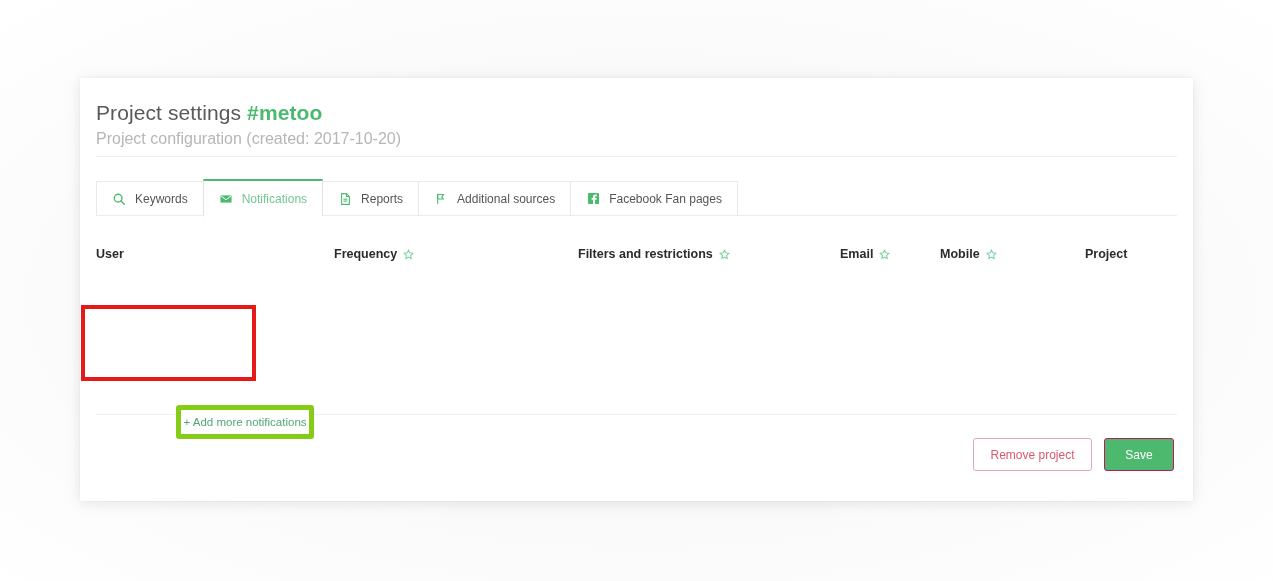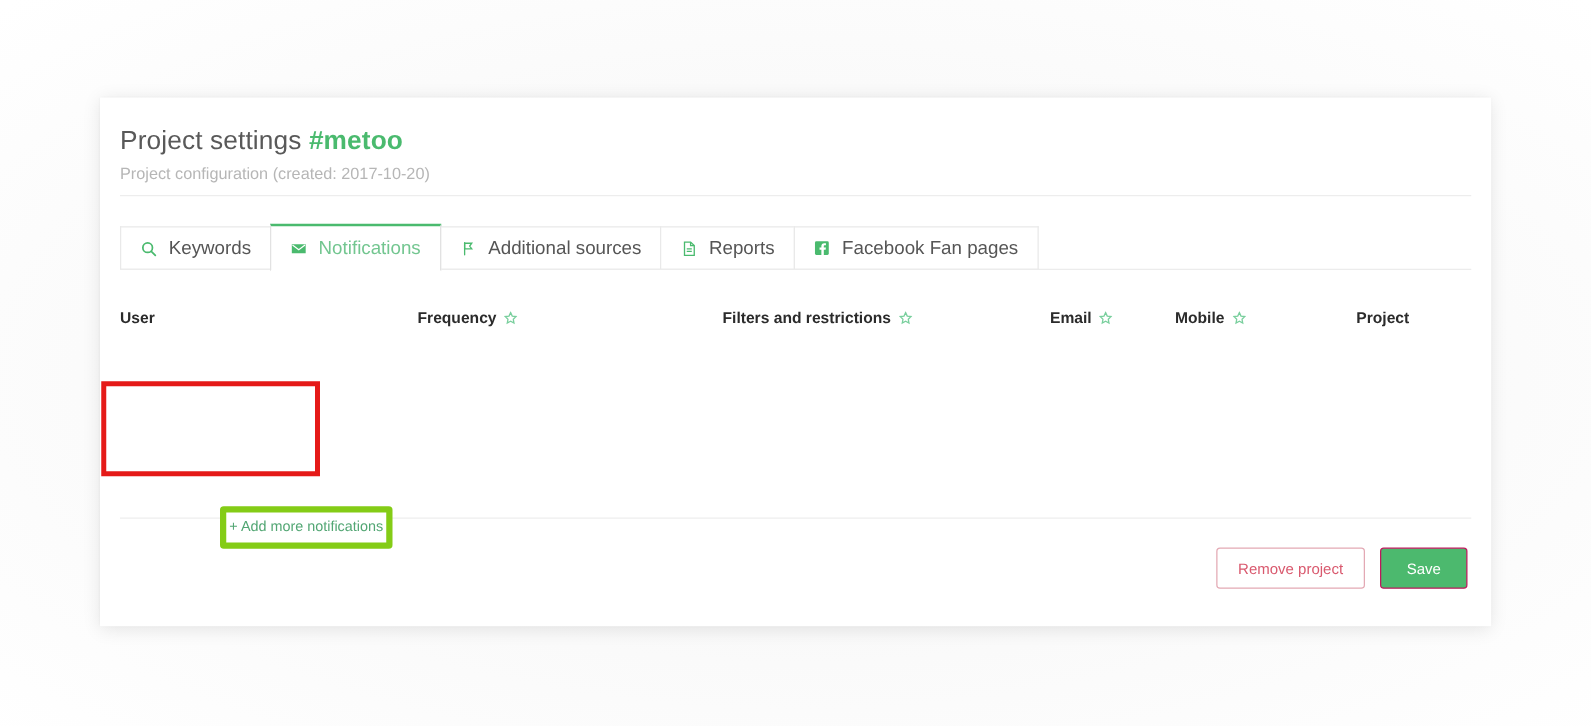--- a/index.html
+++ b/index.html
@@ -48,21 +48,21 @@
     letter-spacing: 0.1px;
     line-height: 26px;
     white-space: nowrap;
   }
   .page-title .hashtag {
     color: #4aba6e;
     font-weight: bold;
   }
   .page-subtitle {
     margin-top: 6px;
-    font-size: 13px;
+    font-size: 16px;
     color: #b6b6b6;
     font-weight: 400;
     line-height: 14px;
     white-space: nowrap;
   }
 
   .header-divider {
     position: absolute;
     left: 16px;
     top: 78px;
@@ -83,21 +83,21 @@
   .tab {
     display: flex;
     align-items: center;
     gap: 9px;
     height: 35px;
     padding: 0 15px;
     background: #ffffff;
     border: 1px solid #e9e9e9;
     border-bottom: 1px solid #e2e2e2;
     margin-right: -1px;
-    font-size: 15px;
+    font-size: 12px;
     color: #555555;
     cursor: pointer;
     white-space: nowrap;
     position: relative;
   }
   .tab.active {
     border-top: 2px solid #4aba6e;
     border-left: 1px solid #e2e2e2;
     border-right: 1px solid #e2e2e2;
     border-bottom: 1px solid #ffffff;
@@ -272,42 +272,42 @@
           <path d="M0.6 3.2h14.8v9.6H0.6z"></path>
           <path d="M0.6 3.2L8 8.9l7.4-5.7z" fill="#ffffff" opacity="0.0"></path>
           <path d="M1.3 3.9l6.7 5.1 6.7-5.1" fill="none" stroke="#ffffff" stroke-width="1.3"></path>
         </svg>
       </span>
       <span class="tab-label">Notifications</span>
     </div>
 
     <div class="tab">
       <span class="tab-icon">
-        <svg viewBox="0 0 16 16" width="12" height="14" fill="none" stroke="currentColor" stroke-width="1.4">
-          <line x1="3.6" y1="1.6" x2="3.6" y2="14.4" stroke-linecap="round"></line>
-          <path d="M3.6 2.1h7.6l-2.2 3 2.2 3H3.6z"></path>
-        </svg>
-      </span>
-      <span class="tab-label">Additional sources</span>
-    </div>
-
-    <div class="tab">
-      <span class="tab-icon">
         <svg viewBox="0 0 16 16" width="13" height="14" fill="none" stroke="currentColor" stroke-width="1.3">
           <path d="M3.2 1.4h6l3.6 3.5v9.7H3.2z"></path>
           <path d="M9.2 1.6v3.4h3.4"></path>
           <line x1="5.4" y1="8.2" x2="10.4" y2="8.2"></line>
           <line x1="5.4" y1="10.6" x2="10.4" y2="10.6"></line>
         </svg>
       </span>
       <span class="tab-label">Reports</span>
     </div>
 
     <div class="tab">
       <span class="tab-icon">
+        <svg viewBox="0 0 16 16" width="12" height="14" fill="none" stroke="currentColor" stroke-width="1.4">
+          <line x1="3.6" y1="1.6" x2="3.6" y2="14.4" stroke-linecap="round"></line>
+          <path d="M3.6 2.1h7.6l-2.2 3 2.2 3H3.6z"></path>
+        </svg>
+      </span>
+      <span class="tab-label">Additional sources</span>
+    </div>
+
+    <div class="tab">
+      <span class="tab-icon">
         <svg viewBox="0 0 16 16" width="13" height="13">
           <rect x="1.2" y="1.2" width="13.6" height="13.6" rx="1.4" fill="currentColor"></rect>
           <path d="M9.9 15V9.6h1.8l0.3-2.1H9.9V6.1c0-0.6 0.2-1 1-1h1.1V3.2C11.8 3.15 11.1 3.1 10.3 3.1c-1.7 0-2.8 1-2.8 2.8v1.6H5.7v2.1h1.8V15z" fill="#ffffff"></path>
         </svg>
       </span>
       <span class="tab-label">Facebook Fan pages</span>
     </div>
 
   </div>
 

